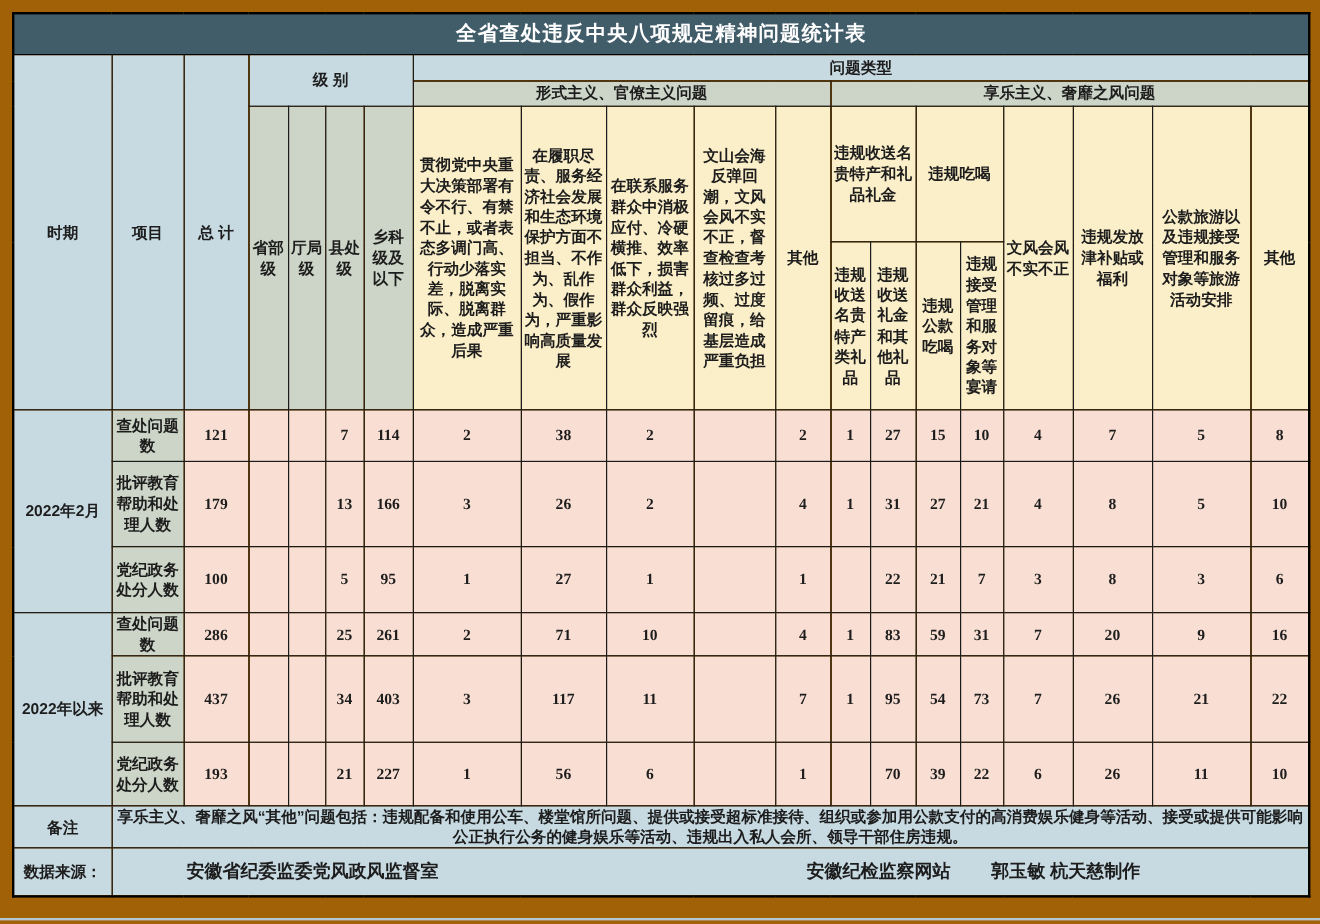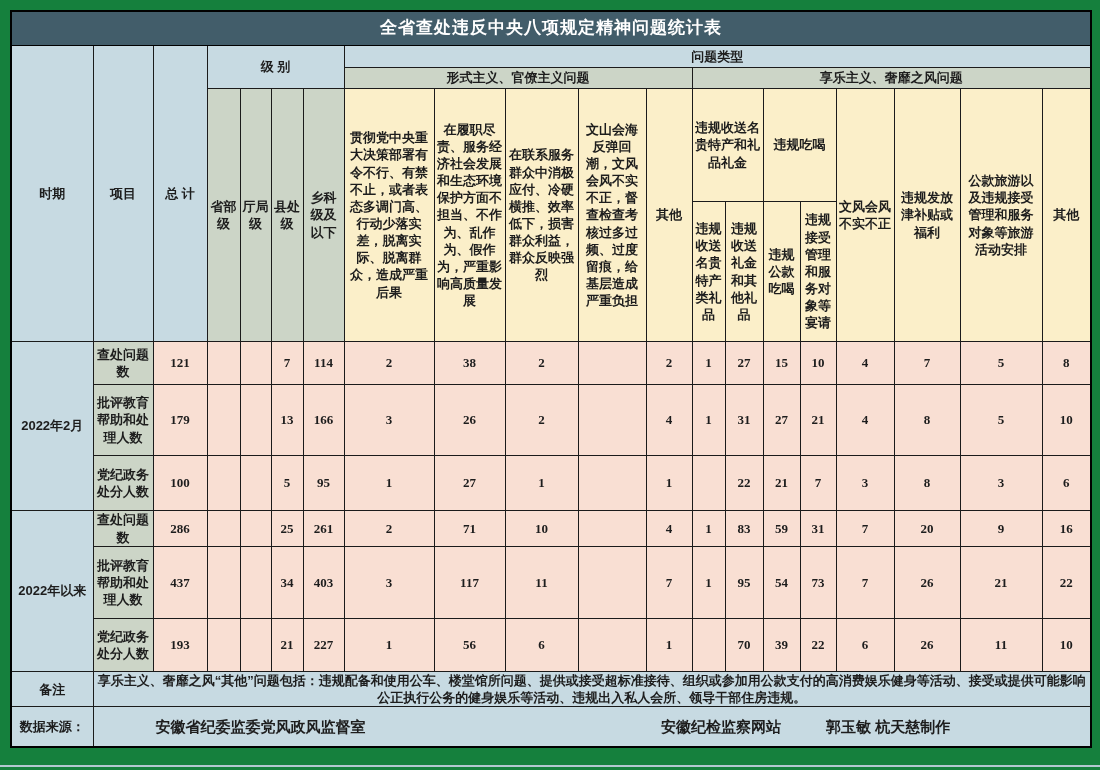--- a/index.html
+++ b/index.html
@@ -1,17 +1,17 @@
 <!DOCTYPE html>
 <html><head>
 <meta charset="utf-8">
 <style>
   html, body { margin:0; padding:0; background:#ffffff; }
   .canvas {
-    position:relative; width:1100px; height:770px; background:#15803d;
+    position:relative; width:1100px; height:770px; background:#a16207;
     overflow:hidden; font-family:"Liberation Sans", sans-serif;
   }
   .tablewrap { position:absolute; left:10px; top:10px; }
   table.stat {
     border-collapse:collapse; table-layout:fixed; width:1080px;
     border:2px solid #000000;
   }
   table.stat td {
     border:1px solid #1b1b1b; text-align:center; vertical-align:middle;
     padding:0 2px; overflow:hidden; color:#1d1d1d;
@@ -39,21 +39,21 @@
   tr.remark-row { height:32px; }
   tr.source-row { height:40px; }
   td.remark-text-cell {
     text-align:left; padding:2px 10px 2px 8px; font-size:14px; line-height:1.45;
   }
   td.source-cell { padding:0; }
   .source-flex {
     display:flex; justify-content:space-between; align-items:center;
     padding:0 138px 0 60px; font-size:15px;
   }
-  .source-right { display:flex; gap:45px; white-space:nowrap; }
+  .source-right { display:flex; gap:34px; white-space:nowrap; }
   .bottom-line {
     position:absolute; left:0; top:765px; width:1100px; height:2px;
     background:#b3c8d1;
   }
 </style>
 </head>
 <body>
 
 <div class="canvas">
   <div class="tablewrap">

